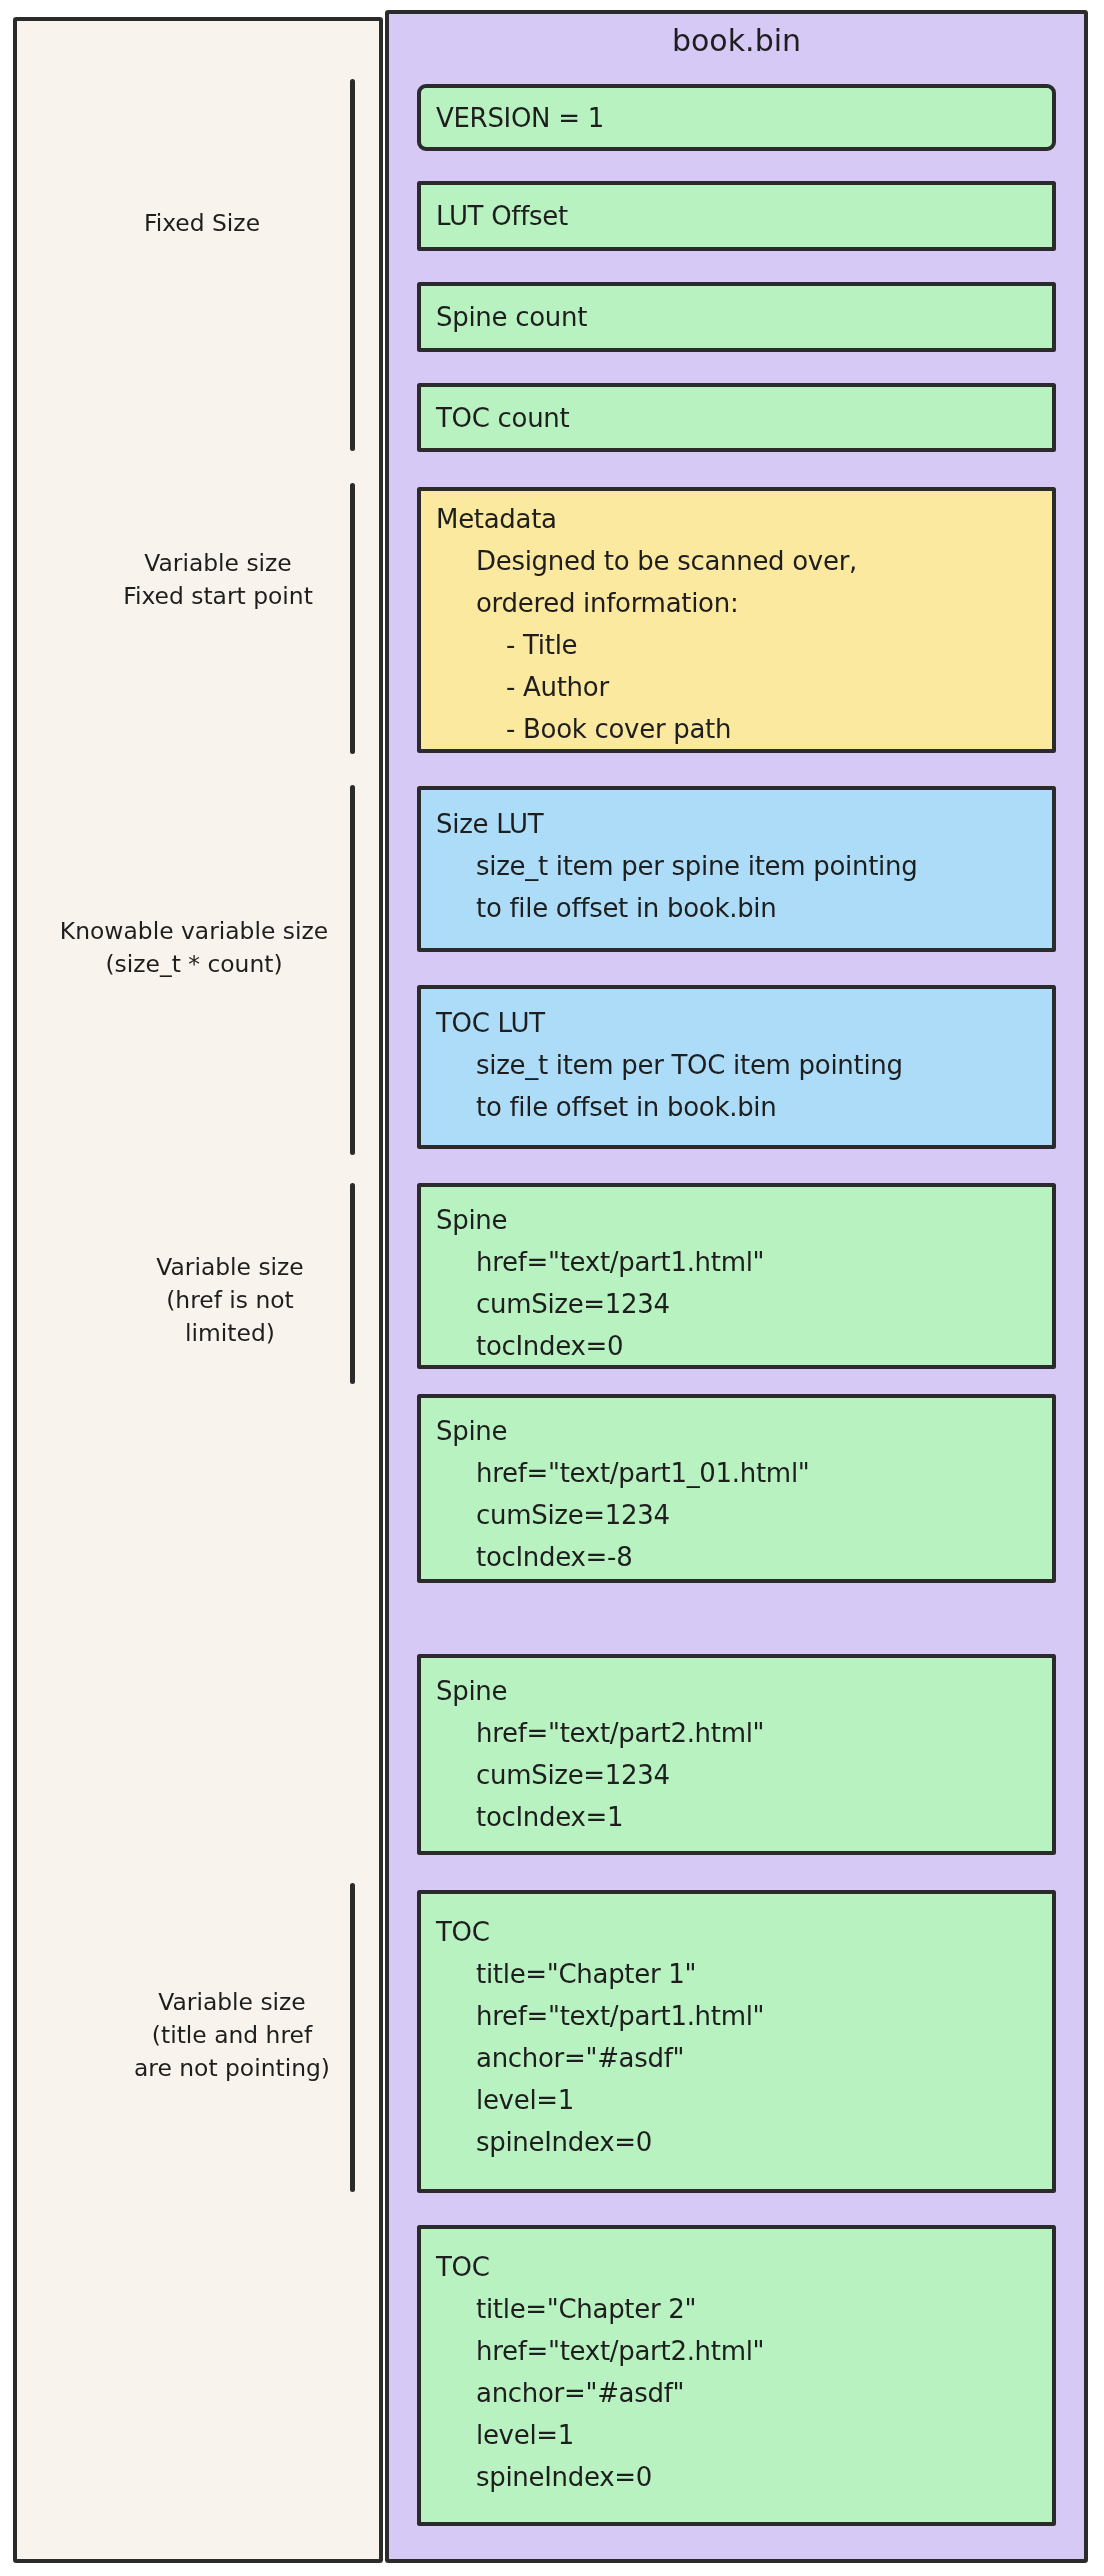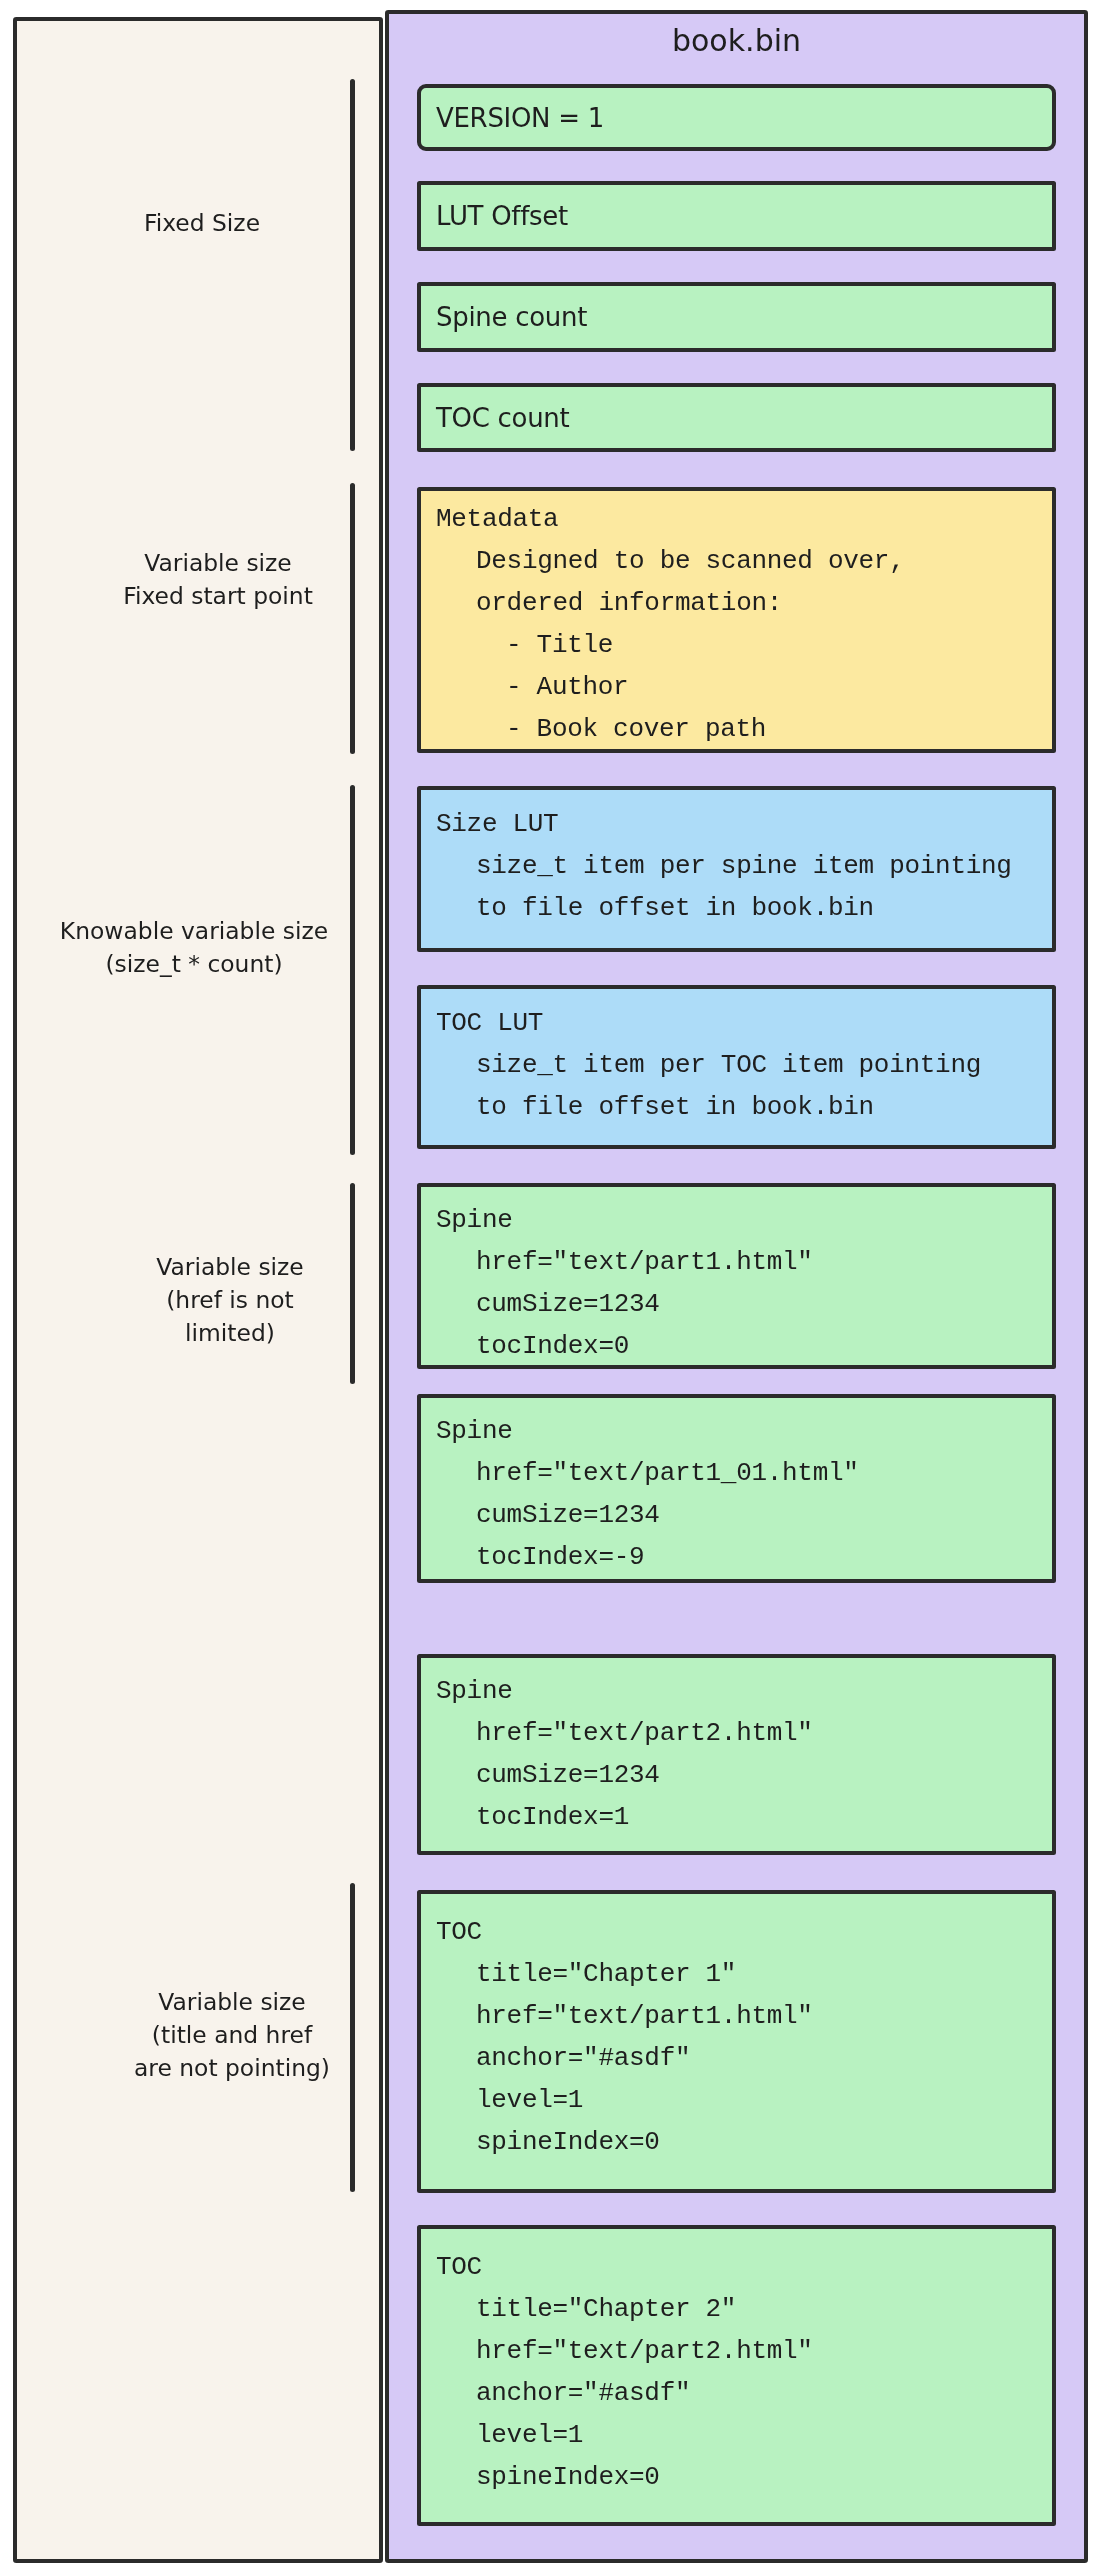--- a/index.html
+++ b/index.html
@@ -22,21 +22,21 @@
   .block{
     position:absolute;box-sizing:border-box;
     left:417px;width:639px;
     border:4.2px solid #2b2b2b;border-radius:2.5px;
     font-size:26px;letter-spacing:-0.3px;
   }
   .green{background:#b8f2c1;}
   .blue{background:#addcf8;}
   .yellow{background:#fce9a0;}
   .single{display:flex;align-items:center;padding-left:15px;}
-  .multi{padding:0 4px 0 15px;font-family:Liberation Mono, monospace;}
+  .multi{padding:0 4px 0 15px;}
   .block .ln{display:block;height:42px;line-height:42px;white-space:pre;}
   .i1{padding-left:40px;}
   .i2{padding-left:70px;}
   .pt8 {padding-top:6.7px;}
   .pt14{padding-top:11.7px;}
   .pt16{padding-top:13.4px;}
   .pt20{padding-top:16.7px;}
   .b1 {top:84px;height:67px;border-radius:9px;}
   .b2 {top:181px;height:70px;}
   .b3 {top:282px;height:70px;}
@@ -141,21 +141,21 @@
   <div class="block green multi pt14 b8">
     <span class="ln">Spine</span>
     <span class="ln i1">href="text/part1.html"</span>
     <span class="ln i1">cumSize=1234</span>
     <span class="ln i1">tocIndex=0</span>
   </div>
   <div class="block green multi pt14 b9">
     <span class="ln">Spine</span>
     <span class="ln i1">href="text/part1_01.html"</span>
     <span class="ln i1">cumSize=1234</span>
-    <span class="ln i1">tocIndex=-9</span>
+    <span class="ln i1">tocIndex=-8</span>
   </div>
   <div class="block green multi pt14 b10">
     <span class="ln">Spine</span>
     <span class="ln i1">href="text/part2.html"</span>
     <span class="ln i1">cumSize=1234</span>
     <span class="ln i1">tocIndex=1</span>
   </div>
 
   <div class="block green multi pt20 b11">
     <span class="ln">TOC</span>

